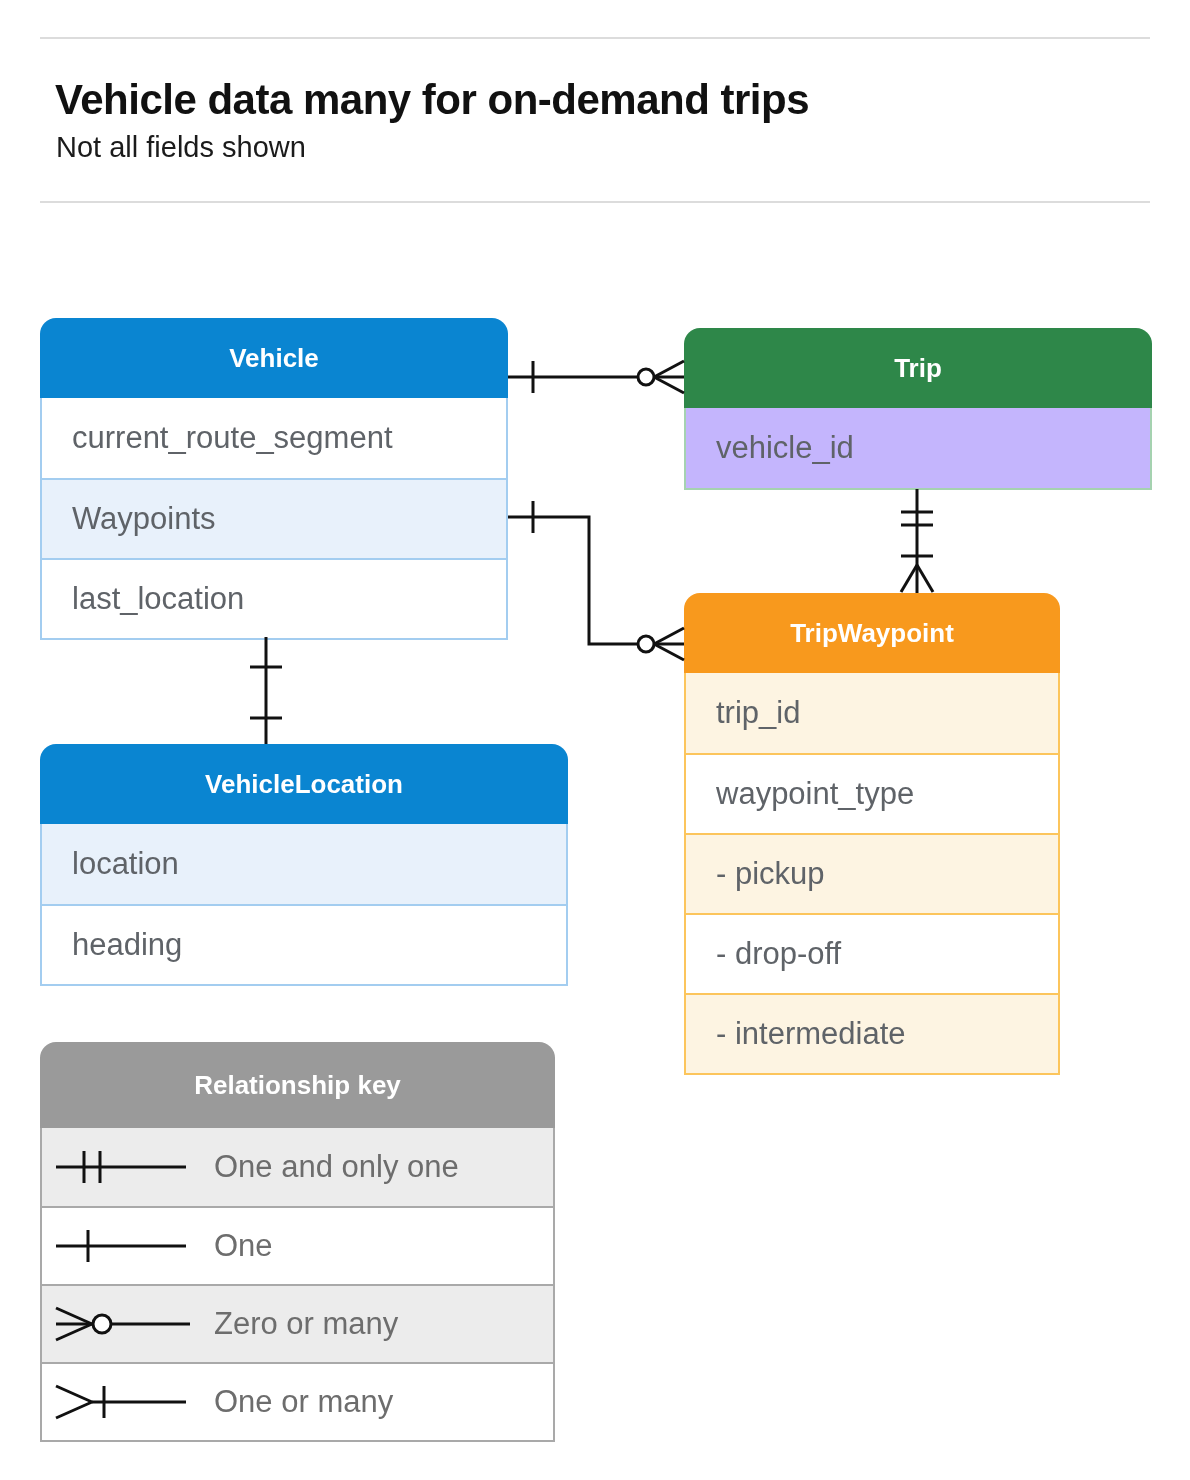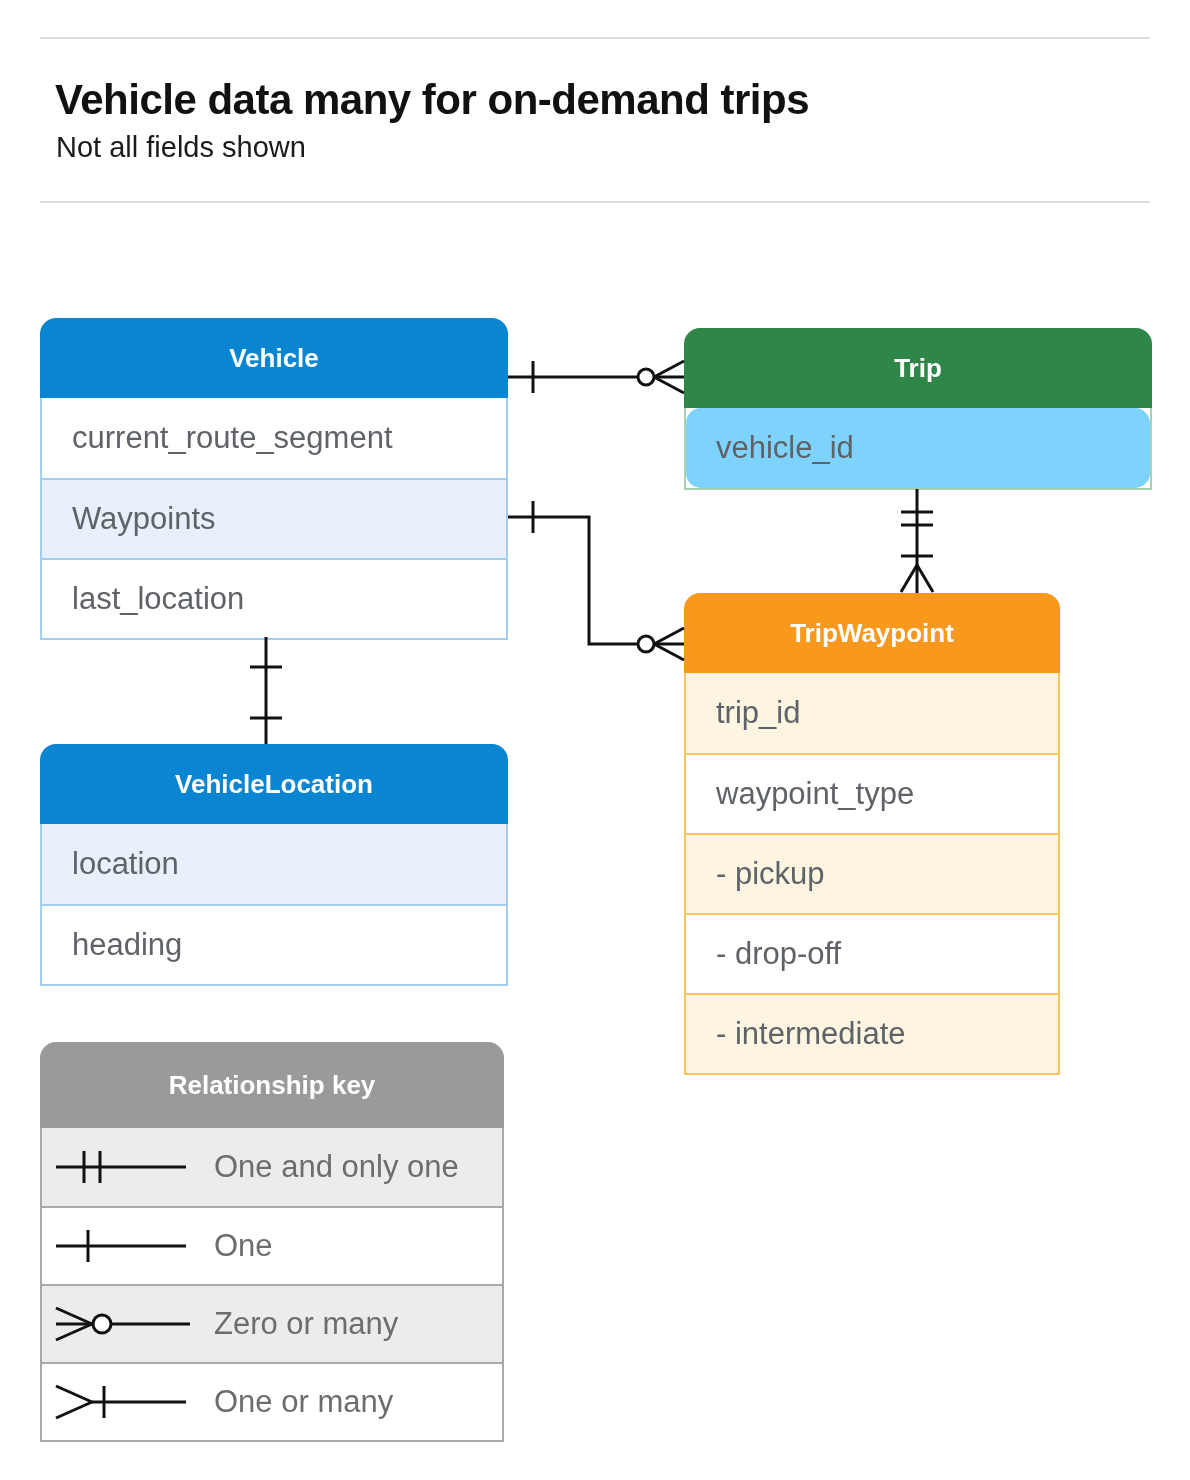--- a/index.html
+++ b/index.html
@@ -30,38 +30,38 @@
   .entity-row + .entity-row{border-top:2px solid;}
 
   
   .blue  .entity-header{background:#0a85d1;}
   .blue  .entity-body{border-color:#a3cdf0;}
   .blue  .entity-row + .entity-row{border-top-color:#a3cdf0;}
   .blue  .entity-row.tint{background:#e8f1fb;}
   
   .green .entity-header{background:#2e8749;}
   .green .entity-body{border-color:#a5d2b0;}
-  .green .entity-row.tint{background:#7dd3fc;border-radius:15px;}
+  .green .entity-row.tint{background:#c4b5fd;}
   
   .orange .entity-header{background:#f8991d;}
   .orange .entity-body{border-color:#fcc55c;}
   .orange .entity-row + .entity-row{border-top-color:#fcc55c;}
   .orange .entity-row.tint{background:#fdf4e2;}
   
   .gray .entity-header{background:#9a9a9a;border-radius:16px 16px 0 0;height:86px;}
   .gray .entity-body{border-color:#a9a9a9;}
   .gray .entity-row{height:78px;padding-left:8px;color:#6d6d6d;}
   .gray .entity-row + .entity-row{border-top-color:#a9a9a9;}
   .gray .entity-row.tint{background:#ececec;}
 
   .entity-vehicle        {left:40px;  top:318px; width:468px;}
   .entity-trip           {left:684px; top:328px; width:468px;}
   .entity-tripwaypoint   {left:684px; top:593px; width:376px;}
-  .entity-vehiclelocation{left:40px;  top:744px; width:468px;}
-  .legend-key            {left:40px;  top:1042px;width:464px;}
+  .entity-vehiclelocation{left:40px;  top:744px; width:528px;}
+  .legend-key            {left:40px;  top:1042px;width:515px;}
 
   .legend-symbol{width:150px;height:44px;flex:0 0 150px;margin-right:14px;}
   .legend-symbol svg{display:block;width:150px;height:44px;}
   .legend-label{font-size:31px;}
 
   .connectors{position:absolute;left:0;top:0;pointer-events:none;}
   .connectors *{vector-effect:non-scaling-stroke;}
 </style>
 </head>
 <body>

